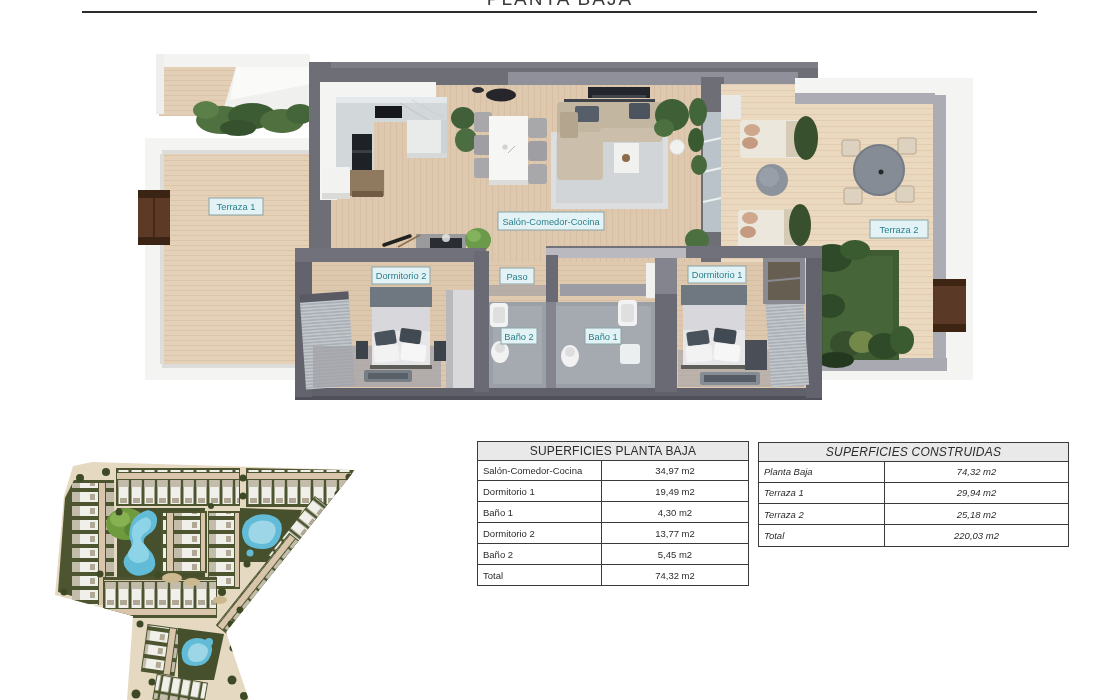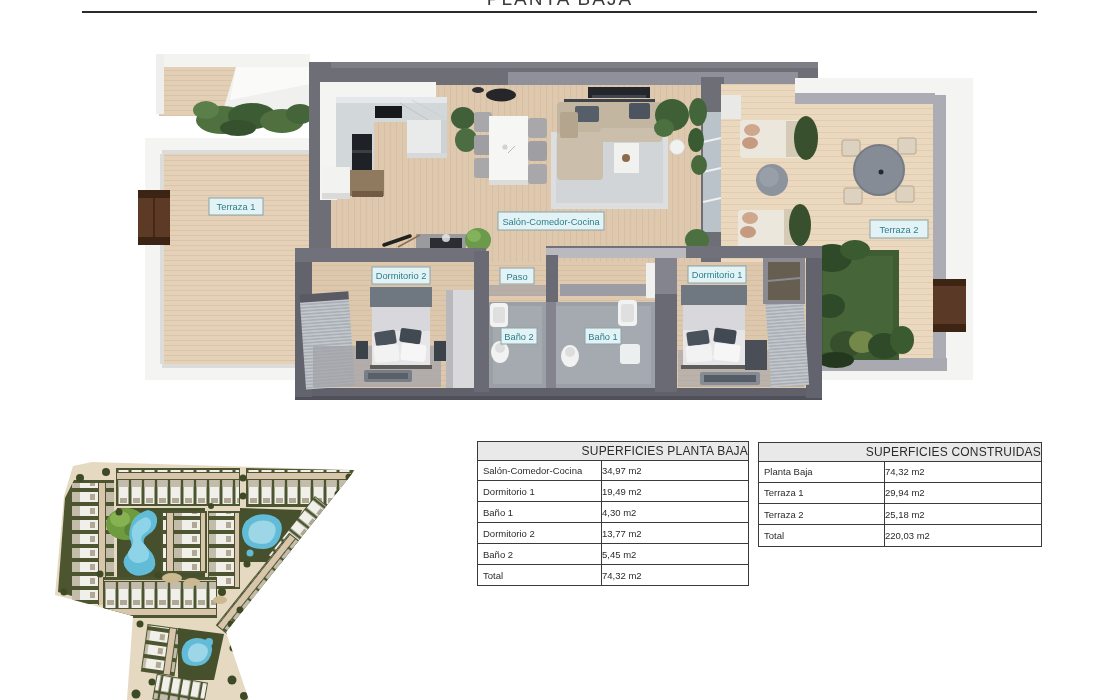--- a/index.html
+++ b/index.html
@@ -1,25 +1,25 @@
 <!DOCTYPE html>
 <html><head>
 <meta charset="utf-8">
 <style>
 html,body{margin:0;padding:0;}
 body{width:1120px;height:700px;background:#ffffff;font-family:"Liberation Sans",sans-serif;position:relative;overflow:hidden;}
 .abs{position:absolute;}
 .lbl{fill:#2a7f8d;font-family:"Liberation Sans",sans-serif;}
 table{border-collapse:collapse;font-family:"Liberation Sans",sans-serif;color:#2b2b2b;table-layout:fixed;}
-td,th{border:1.5px solid #3a3a3a;padding:0;text-align:right;}
+td,th{border:1.5px solid #3a3a3a;padding:0;}
 th{background:#e9e9e9;font-weight:normal;font-size:12px;letter-spacing:0.2px;height:17.5px;}
 td{font-size:9.5px;height:19.96px;}
 .t2 td{height:20.3px;}
 td.l{padding-left:5px;text-align:left;}
-td.v{text-align:left;}
+td.v{text-align:center;}
 </style>
 </head>
 <body>
 
 <div class="abs" style="left:0;top:-12px;width:1120px;text-align:center;font-size:19px;letter-spacing:2px;color:#3a3a3a;">PLANTA BAJA</div>
 
 <div class="abs" style="left:82px;top:11px;width:955px;height:2.4px;background:#2b2b2b;"></div>
 
 <svg class="abs" style="left:0;top:0;" width="1120" height="700" viewBox="0 0 1120 700">
 <defs>
@@ -711,21 +711,21 @@
         </tr>
 <tr>
           <td class="l">Total</td>
           <td class="v">74,32 m2</td>
         </tr>
 </tbody>
     </table>
 </div>
 
 <div class="abs" style="left:758px;top:442px;">
-<table class="t2" style="width:284px;">
+<table class="t2" style="width:311px;font-style:italic;">
       <colgroup>
         <col style="width:126px">
         <col>
       </colgroup>
 <tbody>
         <tr>
           <th colspan="2">SUPERFICIES CONSTRUIDAS</th>
         </tr>
 <tr>
           <td class="l" style="width:107px;">Planta Baja</td>

